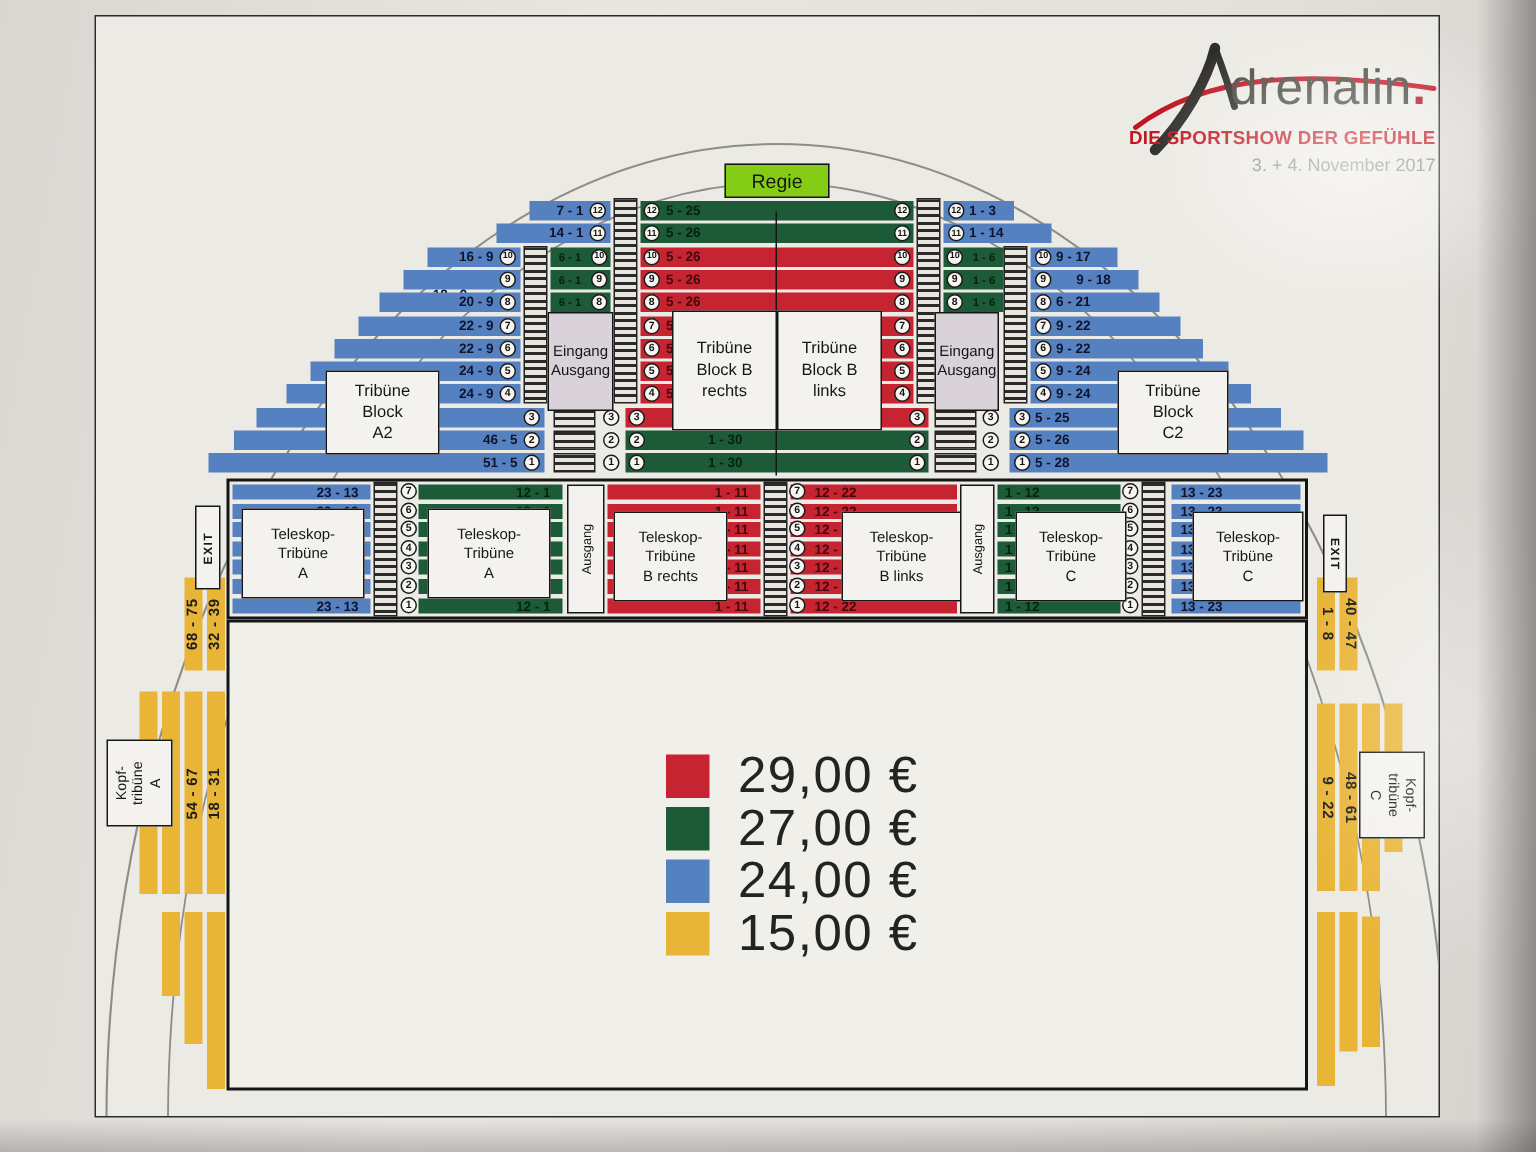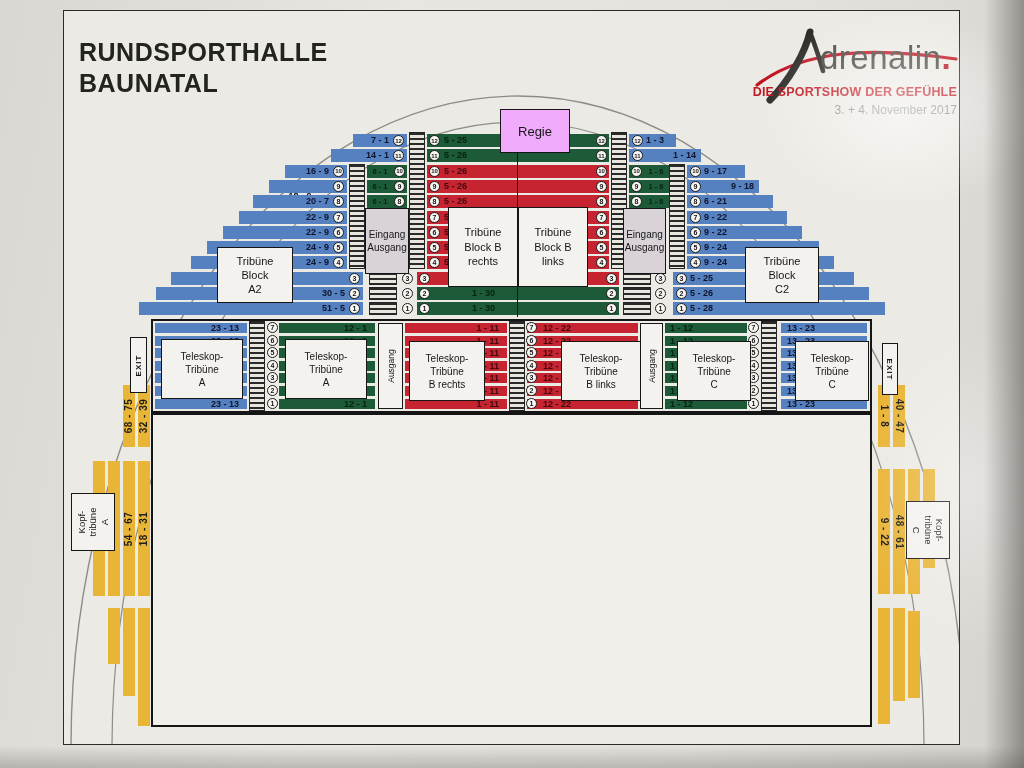--- a/index.html
+++ b/index.html
@@ -43,21 +43,21 @@
   .rowlbl{position:absolute;font-size:9px;font-weight:700;line-height:13px;white-space:nowrap;overflow:hidden;}
   .wlbl{position:absolute;width:70px;height:12px;font-size:10px;font-weight:700;color:#1d1d1b;
     text-align:center;letter-spacing:0.5px;line-height:12px;white-space:nowrap;}
 
   .box{position:absolute;border:1.5px solid #161616;background:#f4f2ee;display:flex;
     align-items:center;justify-content:center;text-align:center;white-space:pre-line;
     color:#161616;box-sizing:border-box;}
   .vert{transform:rotate(-90deg);white-space:nowrap;}
   .vertr{transform:rotate(90deg);white-space:nowrap;}
 
-  #box-regie{left:436px;top:98px;width:70px;height:44px;font-size:13px;background:#f0abfc;}
+  #box-regie{left:419px;top:98px;width:70px;height:23px;font-size:13px;background:#84cc16;}
   #box-eingang-l{left:301px;top:197px;width:44px;height:66px;font-size:10px;line-height:1.35;
     background:#d9d3d9;border-width:1px;}
   #box-eingang-r{left:559px;top:197px;width:43px;height:66px;font-size:10px;line-height:1.35;
     background:#d9d3d9;border-width:1px;}
   #box-a2{left:153px;top:236px;width:76px;height:56px;font-size:11px;line-height:1.3;}
   #box-c2{left:681px;top:236px;width:74px;height:56px;font-size:11px;line-height:1.3;}
   #box-br{left:384px;top:196px;width:70px;height:80px;font-size:11px;line-height:1.35;}
   #box-bl{left:454px;top:196px;width:70px;height:80px;font-size:11px;line-height:1.35;}
   #box-ta1{left:97px;top:328px;width:82px;height:60px;font-size:10px;line-height:1.3;}
   #box-ta2{left:221px;top:328px;width:82px;height:60px;font-size:10px;line-height:1.3;}
@@ -82,22 +82,20 @@
 <body>
 
 <div id="photo">
   <div id="plan">
 
     <svg class="arcs" width="895" height="733" viewBox="0 0 895 733">
       <ellipse cx="454" cy="735" rx="447" ry="650" fill="none" stroke="#8d8c86" stroke-width="1.4"></ellipse>
       <ellipse cx="454" cy="737" rx="406" ry="626" fill="none" stroke="#8d8c86" stroke-width="1.2"></ellipse>
     </svg>
 
-    <div id="title">RUNDSPORTHALLE
-BAUNATAL</div>
 
     <div id="logo">
       <svg width="205" height="80" viewBox="0 0 205 80">
         <path d="M3 60 C 50 24, 118 22, 202 34" stroke="#c01422" stroke-width="3.2" fill="none" stroke-linecap="round"></path>
         <path d="M56 7 C 51 28, 35 56, 16 75" stroke="#2e2d2a" stroke-width="7" fill="none" stroke-linecap="round"></path>
         <path d="M56 7 C 62 23, 66 35, 69 46" stroke="#2e2d2a" stroke-width="4.6" fill="none" stroke-linecap="round"></path>
       </svg>
       <div id="logo-brand"><span>drenalin</span><span id="logo-dot">.</span></div>
       <div id="logo-tagline">DIE SPORTSHOW DER GEFÜHLE</div>
       <div id="logo-dates">3. + 4. November 2017</div>
@@ -119,21 +117,21 @@
         <div class="rowlbl" style="position: absolute; left: 582px; top: 123px; width: 25px; text-align: left; color: rgb(14, 20, 43);">1 - 3</div>
         <div style="position: absolute; left: 267px; top: 138.3px; width: 76px; height: 13px; background: rgb(86, 129, 193);"></div>
         <div class="rowlbl" style="position: absolute; left: 269px; top: 138.3px; width: 56px; text-align: right; color: rgb(14, 20, 43);">14 - 1</div>
         <div class="circ" style="position: absolute; left: 329px; top: 139.3px; font-size: 6px;">11</div>
         <div style="position: absolute; left: 363px; top: 138.3px; width: 182px; height: 13px; background: rgb(29, 90, 55);"></div>
         <div class="circ" style="position: absolute; left: 365px; top: 139.3px; font-size: 6px;">11</div>
         <div class="circ" style="position: absolute; left: 532px; top: 139.3px; font-size: 6px;">11</div>
         <div class="rowlbl" style="position: absolute; left: 380px; top: 138.3px; width: 70px; text-align: left; color: rgb(4, 35, 15);">5 - 26</div>
         <div style="position: absolute; left: 565px; top: 138.3px; width: 72px; height: 13px; background: rgb(86, 129, 193);"></div>
         <div class="circ" style="position: absolute; left: 568px; top: 139.3px; font-size: 6px;">11</div>
-        <div class="rowlbl" style="position: absolute; left: 582px; top: 138.3px; width: 50px; text-align: right; color: rgb(14, 20, 43);">1 - 14</div>
+        <div class="rowlbl" style="position: absolute; left: 582px; top: 138.3px; width: 50px; text-align: left; color: rgb(14, 20, 43);">1 - 14</div>
         <div style="position: absolute; left: 221px; top: 153.6px; width: 62px; height: 13px; background: rgb(86, 129, 193);"></div>
         <div class="rowlbl" style="position: absolute; left: 223px; top: 153.6px; width: 42px; text-align: right; color: rgb(14, 20, 43);">16 - 9</div>
         <div class="circ" style="position: absolute; left: 269px; top: 154.6px; font-size: 6px;">10</div>
         <div style="position: absolute; left: 303px; top: 153.6px; width: 40px; height: 13px; background: rgb(29, 90, 55);"></div>
         <div class="rowlbl" style="position: absolute; left: 304px; top: 153.6px; width: 24px; text-align: center; color: rgb(4, 35, 15); font-size: 7.5px;">6 - 1</div>
         <div class="circ" style="position: absolute; left: 330px; top: 154.6px; font-size: 6px;">10</div>
         <div style="position: absolute; left: 363px; top: 153.6px; width: 182px; height: 13px; background: rgb(198, 36, 48);"></div>
         <div class="circ" style="position: absolute; left: 365px; top: 154.6px; font-size: 6px;">10</div>
         <div class="circ" style="position: absolute; left: 532px; top: 154.6px; font-size: 6px;">10</div>
         <div class="rowlbl" style="position: absolute; left: 380px; top: 153.6px; width: 70px; text-align: left; color: rgb(66, 8, 14);">5 - 26</div>
@@ -151,23 +149,23 @@
         <div class="circ" style="position: absolute; left: 330px; top: 169.9px; font-size: 7px;">9</div>
         <div style="position: absolute; left: 363px; top: 168.9px; width: 182px; height: 13px; background: rgb(198, 36, 48);"></div>
         <div class="circ" style="position: absolute; left: 365px; top: 169.9px; font-size: 7px;">9</div>
         <div class="circ" style="position: absolute; left: 532px; top: 169.9px; font-size: 7px;">9</div>
         <div class="rowlbl" style="position: absolute; left: 380px; top: 168.9px; width: 70px; text-align: left; color: rgb(66, 8, 14);">5 - 26</div>
         <div style="position: absolute; left: 565px; top: 168.9px; width: 40px; height: 13px; background: rgb(29, 90, 55);"></div>
         <div class="circ" style="position: absolute; left: 567px; top: 169.9px; font-size: 7px;">9</div>
         <div class="rowlbl" style="position: absolute; left: 581px; top: 168.9px; width: 22px; text-align: center; color: rgb(4, 35, 15); font-size: 7.5px;">1 - 6</div>
         <div style="position: absolute; left: 623px; top: 168.9px; width: 72px; height: 13px; background: rgb(86, 129, 193);"></div>
         <div class="circ" style="position: absolute; left: 626px; top: 169.9px; font-size: 7px;">9</div>
-        <div class="rowlbl" style="position: absolute; left: 640px; top: 168.9px; width: 50px; text-align: right; color: rgb(14, 20, 43);">9 - 18</div>
+        <div class="rowlbl" style="position: absolute; left: 640px; top: 168.9px; width: 50px; text-align: center; color: rgb(14, 20, 43);">9 - 18</div>
         <div style="position: absolute; left: 189px; top: 184.2px; width: 94px; height: 13px; background: rgb(86, 129, 193);"></div>
-        <div class="rowlbl" style="position: absolute; left: 191px; top: 184.2px; width: 74px; text-align: right; color: rgb(14, 20, 43);">20 - 7</div>
+        <div class="rowlbl" style="position: absolute; left: 191px; top: 184.2px; width: 74px; text-align: right; color: rgb(14, 20, 43);">20 - 9</div>
         <div class="circ" style="position: absolute; left: 269px; top: 185.2px; font-size: 7px;">8</div>
         <div style="position: absolute; left: 303px; top: 184.2px; width: 40px; height: 13px; background: rgb(29, 90, 55);"></div>
         <div class="rowlbl" style="position: absolute; left: 304px; top: 184.2px; width: 24px; text-align: center; color: rgb(4, 35, 15); font-size: 7.5px;">6 - 1</div>
         <div class="circ" style="position: absolute; left: 330px; top: 185.2px; font-size: 7px;">8</div>
         <div style="position: absolute; left: 363px; top: 184.2px; width: 182px; height: 13px; background: rgb(198, 36, 48);"></div>
         <div class="circ" style="position: absolute; left: 365px; top: 185.2px; font-size: 7px;">8</div>
         <div class="circ" style="position: absolute; left: 532px; top: 185.2px; font-size: 7px;">8</div>
         <div class="rowlbl" style="position: absolute; left: 380px; top: 184.2px; width: 70px; text-align: left; color: rgb(66, 8, 14);">5 - 26</div>
         <div style="position: absolute; left: 565px; top: 184.2px; width: 40px; height: 13px; background: rgb(29, 90, 55);"></div>
         <div class="circ" style="position: absolute; left: 567px; top: 185.2px; font-size: 7px;">8</div>
@@ -223,21 +221,21 @@
         <div style="position: absolute; left: 353px; top: 260.7px; width: 202px; height: 13px; background: rgb(198, 36, 48);"></div>
         <div class="circ" style="position: absolute; left: 355px; top: 261.7px; font-size: 7px;">3</div>
         <div class="circ" style="position: absolute; left: 542px; top: 261.7px; font-size: 7px;">3</div>
         <div class="rowlbl" style="position: absolute; left: 408px; top: 260.7px; width: 70px; text-align: left; color: rgb(66, 8, 14);">1 - 30</div>
         <div class="hatch" style="position: absolute; left: 559px; top: 260.7px; width: 28px; height: 13px;"></div>
         <div class="circ" style="position: absolute; left: 591px; top: 261.7px; font-size: 7px;">3</div>
         <div style="position: absolute; left: 609px; top: 260.7px; width: 181px; height: 13px; background: rgb(86, 129, 193);"></div>
         <div class="circ" style="position: absolute; left: 612px; top: 261.7px; font-size: 7px;">3</div>
         <div class="rowlbl" style="position: absolute; left: 626px; top: 260.7px; width: 159px; text-align: left; color: rgb(14, 20, 43);">5 - 25</div>
         <div style="position: absolute; left: 92px; top: 276px; width: 207px; height: 13px; background: rgb(86, 129, 193);"></div>
-        <div class="rowlbl" style="position: absolute; left: 94px; top: 276px; width: 187px; text-align: right; color: rgb(14, 20, 43);">30 - 5</div>
+        <div class="rowlbl" style="position: absolute; left: 94px; top: 276px; width: 187px; text-align: right; color: rgb(14, 20, 43);">46 - 5</div>
         <div class="circ" style="position: absolute; left: 285px; top: 277px; font-size: 7px;">2</div>
         <div class="hatch" style="position: absolute; left: 305px; top: 276px; width: 28px; height: 13px;"></div>
         <div class="circ" style="position: absolute; left: 338px; top: 277px; font-size: 7px;">2</div>
         <div style="position: absolute; left: 353px; top: 276px; width: 202px; height: 13px; background: rgb(29, 90, 55);"></div>
         <div class="circ" style="position: absolute; left: 355px; top: 277px; font-size: 7px;">2</div>
         <div class="circ" style="position: absolute; left: 542px; top: 277px; font-size: 7px;">2</div>
         <div class="rowlbl" style="position: absolute; left: 408px; top: 276px; width: 70px; text-align: left; color: rgb(4, 35, 15);">1 - 30</div>
         <div class="hatch" style="position: absolute; left: 559px; top: 276px; width: 28px; height: 13px;"></div>
         <div class="circ" style="position: absolute; left: 591px; top: 277px; font-size: 7px;">2</div>
         <div style="position: absolute; left: 609px; top: 276px; width: 196px; height: 13px; background: rgb(86, 129, 193);"></div>
@@ -438,19 +436,37 @@
     <div class="box" id="exit-r"><span class="vertr">EXIT</span></div>
     <div class="box" id="ausgang-1"><span class="vert">Ausgang</span></div>
     <div class="box" id="ausgang-2"><span class="vert">Ausgang</span></div>
     <div class="box" id="kopf-a"><span class="vert kopftxt">Kopf-
 tribüne
 A</span></div>
     <div class="box" id="kopf-c"><span class="vertr kopftxt">Kopf-
 tribüne
 C</span></div>
 
+    <div id="legend">
+      <div class="legend-item">
+          <span class="legend-swatch" style="background: rgb(198, 36, 48);"></span>
+          <span class="legend-price">29,00 €</span>
+        </div>
+      <div class="legend-item">
+          <span class="legend-swatch" style="background: rgb(29, 90, 55);"></span>
+          <span class="legend-price">27,00 €</span>
+        </div>
+      <div class="legend-item">
+          <span class="legend-swatch" style="background: rgb(86, 129, 193);"></span>
+          <span class="legend-price">24,00 €</span>
+        </div>
+      <div class="legend-item">
+          <span class="legend-swatch" style="background: rgb(233, 181, 55);"></span>
+          <span class="legend-price">15,00 €</span>
+        </div>
+    </div>
 
   </div>
   <div id="glare1"></div>
   <div id="glare2"></div>
   <div class="edge-r"></div>
   <div class="edge-b"></div>
 </div>
 
 </body></html>

